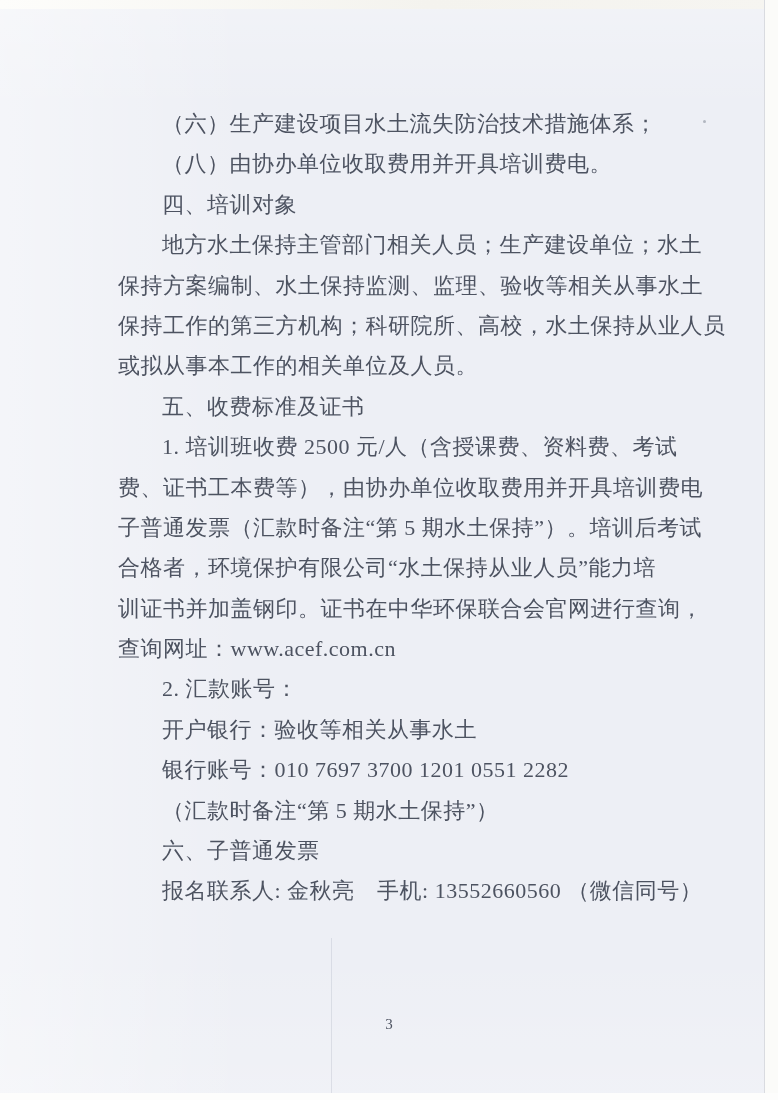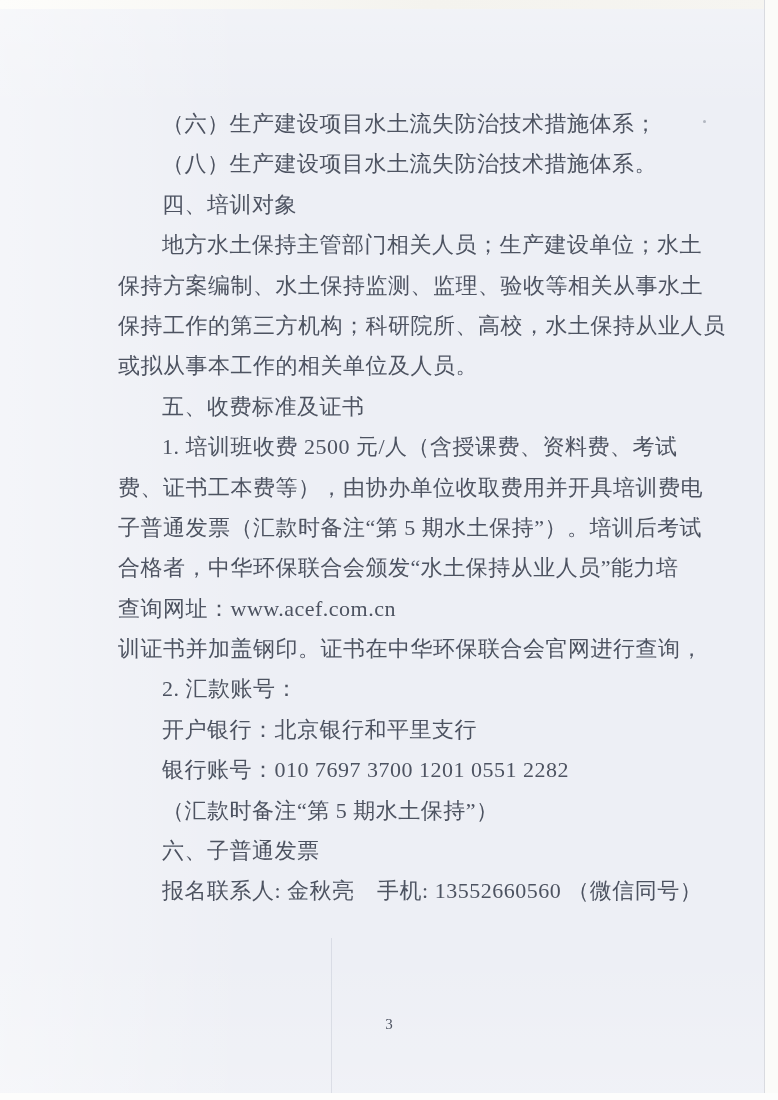--- a/index.html
+++ b/index.html
@@ -81,35 +81,35 @@
   <div class="paper"></div>
   <div class="top-band"></div>
   <div class="right-strip"></div>
   <div class="bottom-strip"></div>
   <div class="crease"></div>
   <div class="speck"></div>
 
   <div class="text-block">
 
   <div class="line indent">（六）生产建设项目水土流失防治技术措施体系；</div>
-      <div class="line indent">（八）生产建设项目水土流失防治技术措施体系。</div>
+      <div class="line indent">（八）由协办单位收取费用并开具培训费电。</div>
       <div class="line indent">四、培训对象</div>
       <div class="line indent">地方水土保持主管部门相关人员；生产建设单位；水土</div>
       <div class="line">保持方案编制、水土保持监测、监理、验收等相关从事水土</div>
       <div class="line">保持工作的第三方机构；科研院所、高校，水土保持从业人员</div>
       <div class="line">或拟从事本工作的相关单位及人员。</div>
       <div class="line indent">五、收费标准及证书</div>
       <div class="line indent">1. 培训班收费 2500 元/人（含授课费、资料费、考试</div>
       <div class="line">费、证书工本费等），由协办单位收取费用并开具培训费电</div>
       <div class="line">子普通发票（汇款时备注“第 5 期水土保持”）。培训后考试</div>
-      <div class="line">合格者，中华环保联合会颁发“水土保持从业人员”能力培</div>
+      <div class="line">合格者，环境保护有限公司“水土保持从业人员”能力培</div>
+      <div class="line">训证书并加盖钢印。证书在中华环保联合会官网进行查询，</div>
       <div class="line">查询网址：www.acef.com.cn</div>
-      <div class="line">训证书并加盖钢印。证书在中华环保联合会官网进行查询，</div>
       <div class="line indent">2. 汇款账号：</div>
-      <div class="line indent">开户银行：北京银行和平里支行</div>
+      <div class="line indent">开户银行：验收等相关从事水土</div>
       <div class="line indent">银行账号：010 7697 3700 1201 0551 2282</div>
       <div class="line indent">（汇款时备注“第 5 期水土保持”）</div>
       <div class="line indent">六、子普通发票</div>
       <div class="line indent">报名联系人: 金秋亮　手机: 13552660560 （微信同号）</div>
     </div>
 
   <div class="page-number">3</div>
 </div>
 
 </body></html>

